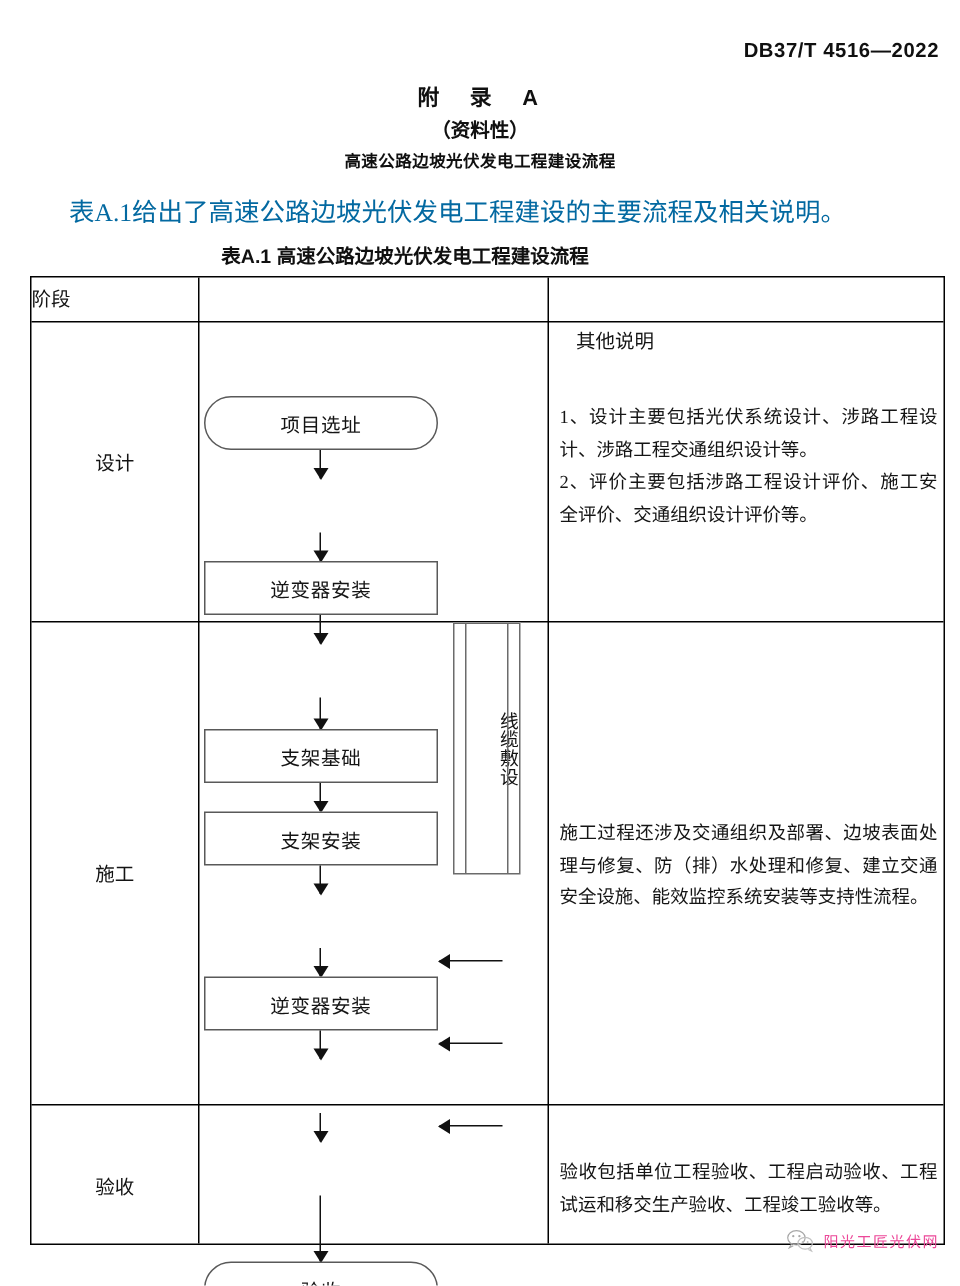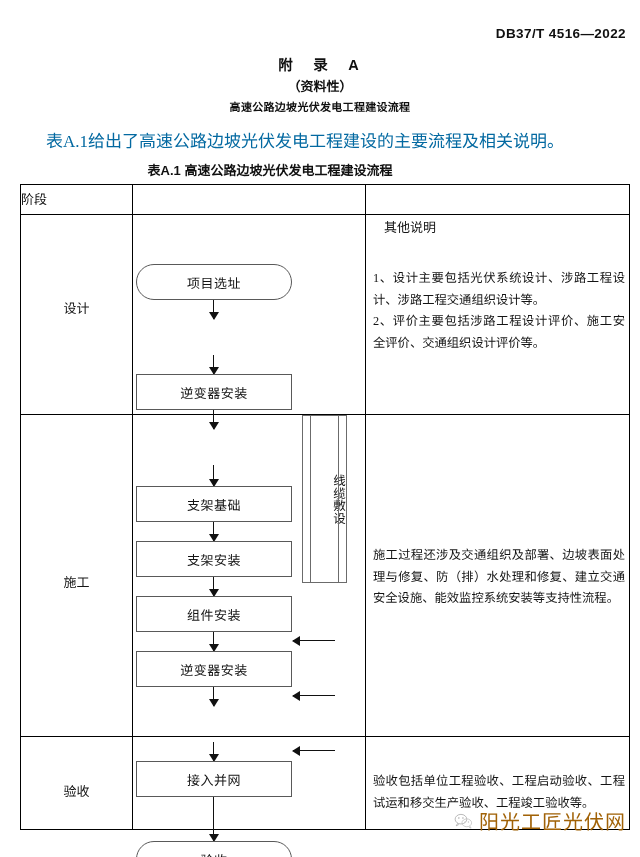--- a/index.html
+++ b/index.html
@@ -258,22 +258,22 @@
 
   
   .watermark {
     position: absolute;
     right: 14px;
     bottom: 22px;
     display: flex;
     align-items: center;
     gap: 6px;
     font-family: Liberation Mono, monospace;
-    font-size: 20px;
-    color: #a16207;
+    font-size: 10px;
+    color: #ec4899;
     letter-spacing: 1px;
     white-space: nowrap;
   }
   .wm-icon { width: 19px; height: 16px; display: block; }
 </style>
 </head>
 <body>
 
 <div class="page">
 
@@ -311,26 +311,24 @@
       <div class="arrow" style="top:50px; height:19px"></div>
       <div class="arrow" style="top:105px; height:19px"></div>
       <div class="node" style="top:124px">逆变器安装</div>
       <div class="arrow" style="top:160px; height:19px"></div>
 
       <div class="arrow" style="top:215px; height:21px"></div>
       <div class="node" style="top:236px">支架基础</div>
       <div class="arrow" style="top:272px; height:19px"></div>
       <div class="node" style="top:291px">支架安装</div>
       <div class="arrow" style="top:327px; height:19px"></div>
-      <div class="node" style="top:346px">组件安装</div>
       <div class="arrow" style="top:382px; height:19px"></div>
       <div class="node" style="top:401px">逆变器安装</div>
       <div class="arrow" style="top:437px; height:19px"></div>
       <div class="arrow" style="top:492px; height:19px"></div>
-      <div class="node" style="top:511px">接入并网</div>
 
       <div class="cable-box">
         <div class="cable-text">线缆敷设</div>
       </div>
       <div class="feed" style="left:178px; top:390px; width:42px"></div>
       <div class="feed" style="left:178px; top:445px; width:42px"></div>
       <div class="feed" style="left:178px; top:500px; width:42px"></div>
 
       <div class="arrow" style="top:547px; height:44px"></div>
       <div class="node rounded" style="top:591px">验收</div>

